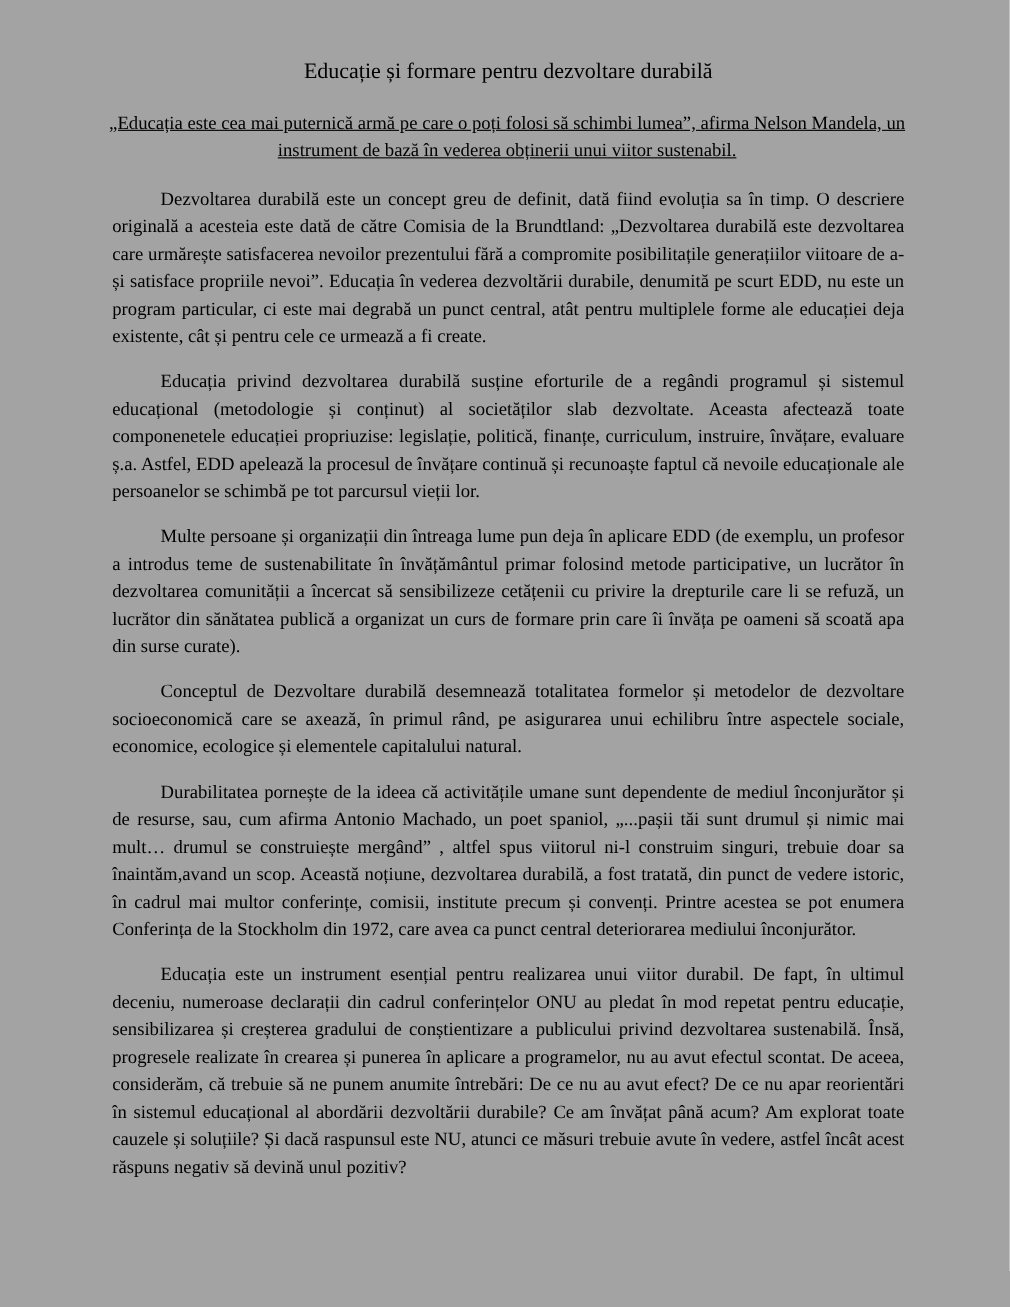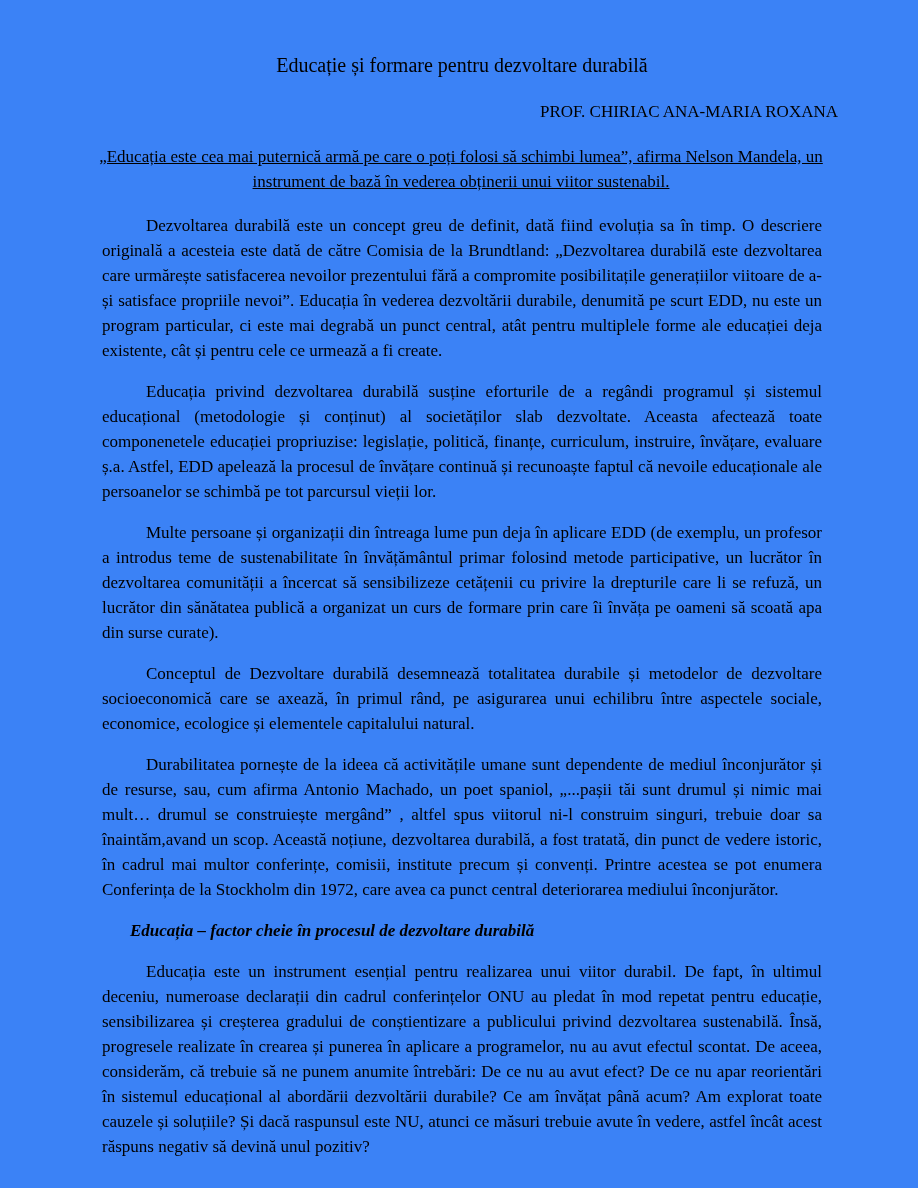--- a/index.html
+++ b/index.html
@@ -5,21 +5,21 @@
   html, body {
     margin: 0;
     padding: 0;
     background: #ffffff;
   }
   .page {
     position: relative;
     width: 918px;
     height: 1188px;
     margin: 0 auto;
-    background: #3b82f6;
+    background: #a3a3a3;
     color: #000000;
     font-family: "Liberation Serif", "DejaVu Serif", serif;
     box-sizing: border-box;
     padding: 52px 80px 0 86px;
     overflow: hidden;
   }
   .doc-title {
     font-size: 20px;
     font-weight: normal;
     line-height: 26px;
@@ -56,32 +56,30 @@
     margin: 0;
   }
 </style>
 </head>
 <body>
 
 <div class="page">
 
   <h1 class="doc-title">Educație și formare pentru dezvoltare durabilă</h1>
 
-  <div class="author-line">PROF. CHIRIAC ANA-MARIA ROXANA</div>
 
   <div class="opening-quote">„Educația este cea mai puternică armă  pe care o poți folosi să schimbi lumea”,  afirma Nelson Mandela, un instrument de bază în vederea obținerii unui viitor sustenabil.</div>
 
   <p class="body-par">Dezvoltarea durabilă este un concept greu de definit, dată fiind evoluția sa în timp. O descriere originală a acesteia este dată de către Comisia de la Brundtland: „Dezvoltarea durabilă este dezvoltarea care urmărește satisfacerea nevoilor prezentului fără a compromite posibilitațile generațiilor viitoare de a-și satisface propriile nevoi”. Educația în vederea dezvoltării durabile, denumită pe scurt EDD, nu este un program particular, ci este mai degrabă un punct  central,  atât pentru multiplele forme ale educației deja existente, cât și pentru cele ce urmează a fi create.</p>
 
   <p class="body-par">Educația privind dezvoltarea durabilă susține eforturile de a regândi programul și sistemul educațional  (metodologie și conținut) al societăților slab dezvoltate. Aceasta afectează toate componenetele educației propriuzise:  legislație,  politică,  finanțe,  curriculum,  instruire, învățare, evaluare  ș.a. Astfel, EDD apelează la procesul de învățare continuă și recunoaște faptul că nevoile educaționale ale persoanelor se schimbă pe tot parcursul vieții lor.</p>
 
   <p class="body-par">Multe persoane  și organizații din întreaga lume pun deja în aplicare EDD (de exemplu, un profesor a introdus  teme de sustenabilitate în învățământul primar folosind metode participative, un lucrător în dezvoltarea comunității  a încercat să sensibilizeze cetățenii cu privire la drepturile care li se refuză, un lucrător din sănătatea publică a organizat un curs de formare prin care îi învăța pe oameni să scoată apa din surse curate).</p>
 
 
-  <p class="body-par">Conceptul de Dezvoltare durabilă desemnează totalitatea durabile și metodelor de dezvoltare socioeconomică care se axează, în primul rând, pe asigurarea unui echilibru între aspectele sociale, economice, ecologice și elementele capitalului natural.</p>
+  <p class="body-par">Conceptul de Dezvoltare durabilă desemnează totalitatea formelor și metodelor de dezvoltare socioeconomică care se axează, în primul rând, pe asigurarea unui echilibru între aspectele sociale, economice, ecologice și elementele capitalului natural.</p>
 
   <p class="body-par">Durabilitatea pornește de la ideea că activitățile umane sunt dependente de mediul înconjurător și de resurse, sau, cum afirma Antonio Machado, un poet spaniol, „...pașii tăi sunt drumul și nimic mai mult… drumul se construiește mergând” , altfel spus viitorul ni-l construim singuri, trebuie doar sa înaintăm,avand un scop.  Această noțiune, dezvoltarea durabilă, a fost tratată, din punct de vedere istoric, în cadrul mai multor conferințe, comisii, institute precum și convenți. Printre acestea se pot enumera Conferința de la Stockholm din 1972, care avea ca punct central deteriorarea mediului înconjurător.</p>
 
-  <h2 class="section-heading">Educația – factor cheie în procesul de dezvoltare durabilă</h2>
 
   <p class="body-par">Educația este un instrument esențial pentru realizarea unui viitor durabil. De fapt, în ultimul deceniu,  numeroase declarații din cadrul conferințelor ONU au pledat în mod repetat pentru educație, sensibilizarea și creșterea gradului de conștientizare a publicului privind dezvoltarea sustenabilă. Însă, progresele realizate în crearea și punerea în aplicare a programelor, nu au avut efectul scontat. De aceea, considerăm, că trebuie să ne punem anumite întrebări: De ce nu au avut efect? De ce nu apar reorientări în sistemul educațional al abordării dezvoltării durabile? Ce am învățat până acum? Am explorat toate cauzele și soluțiile?  Și dacă raspunsul este NU, atunci ce măsuri trebuie avute în vedere, astfel încât acest răspuns negativ să devină unul pozitiv?</p>
 
 </div>
 
 </body></html>

